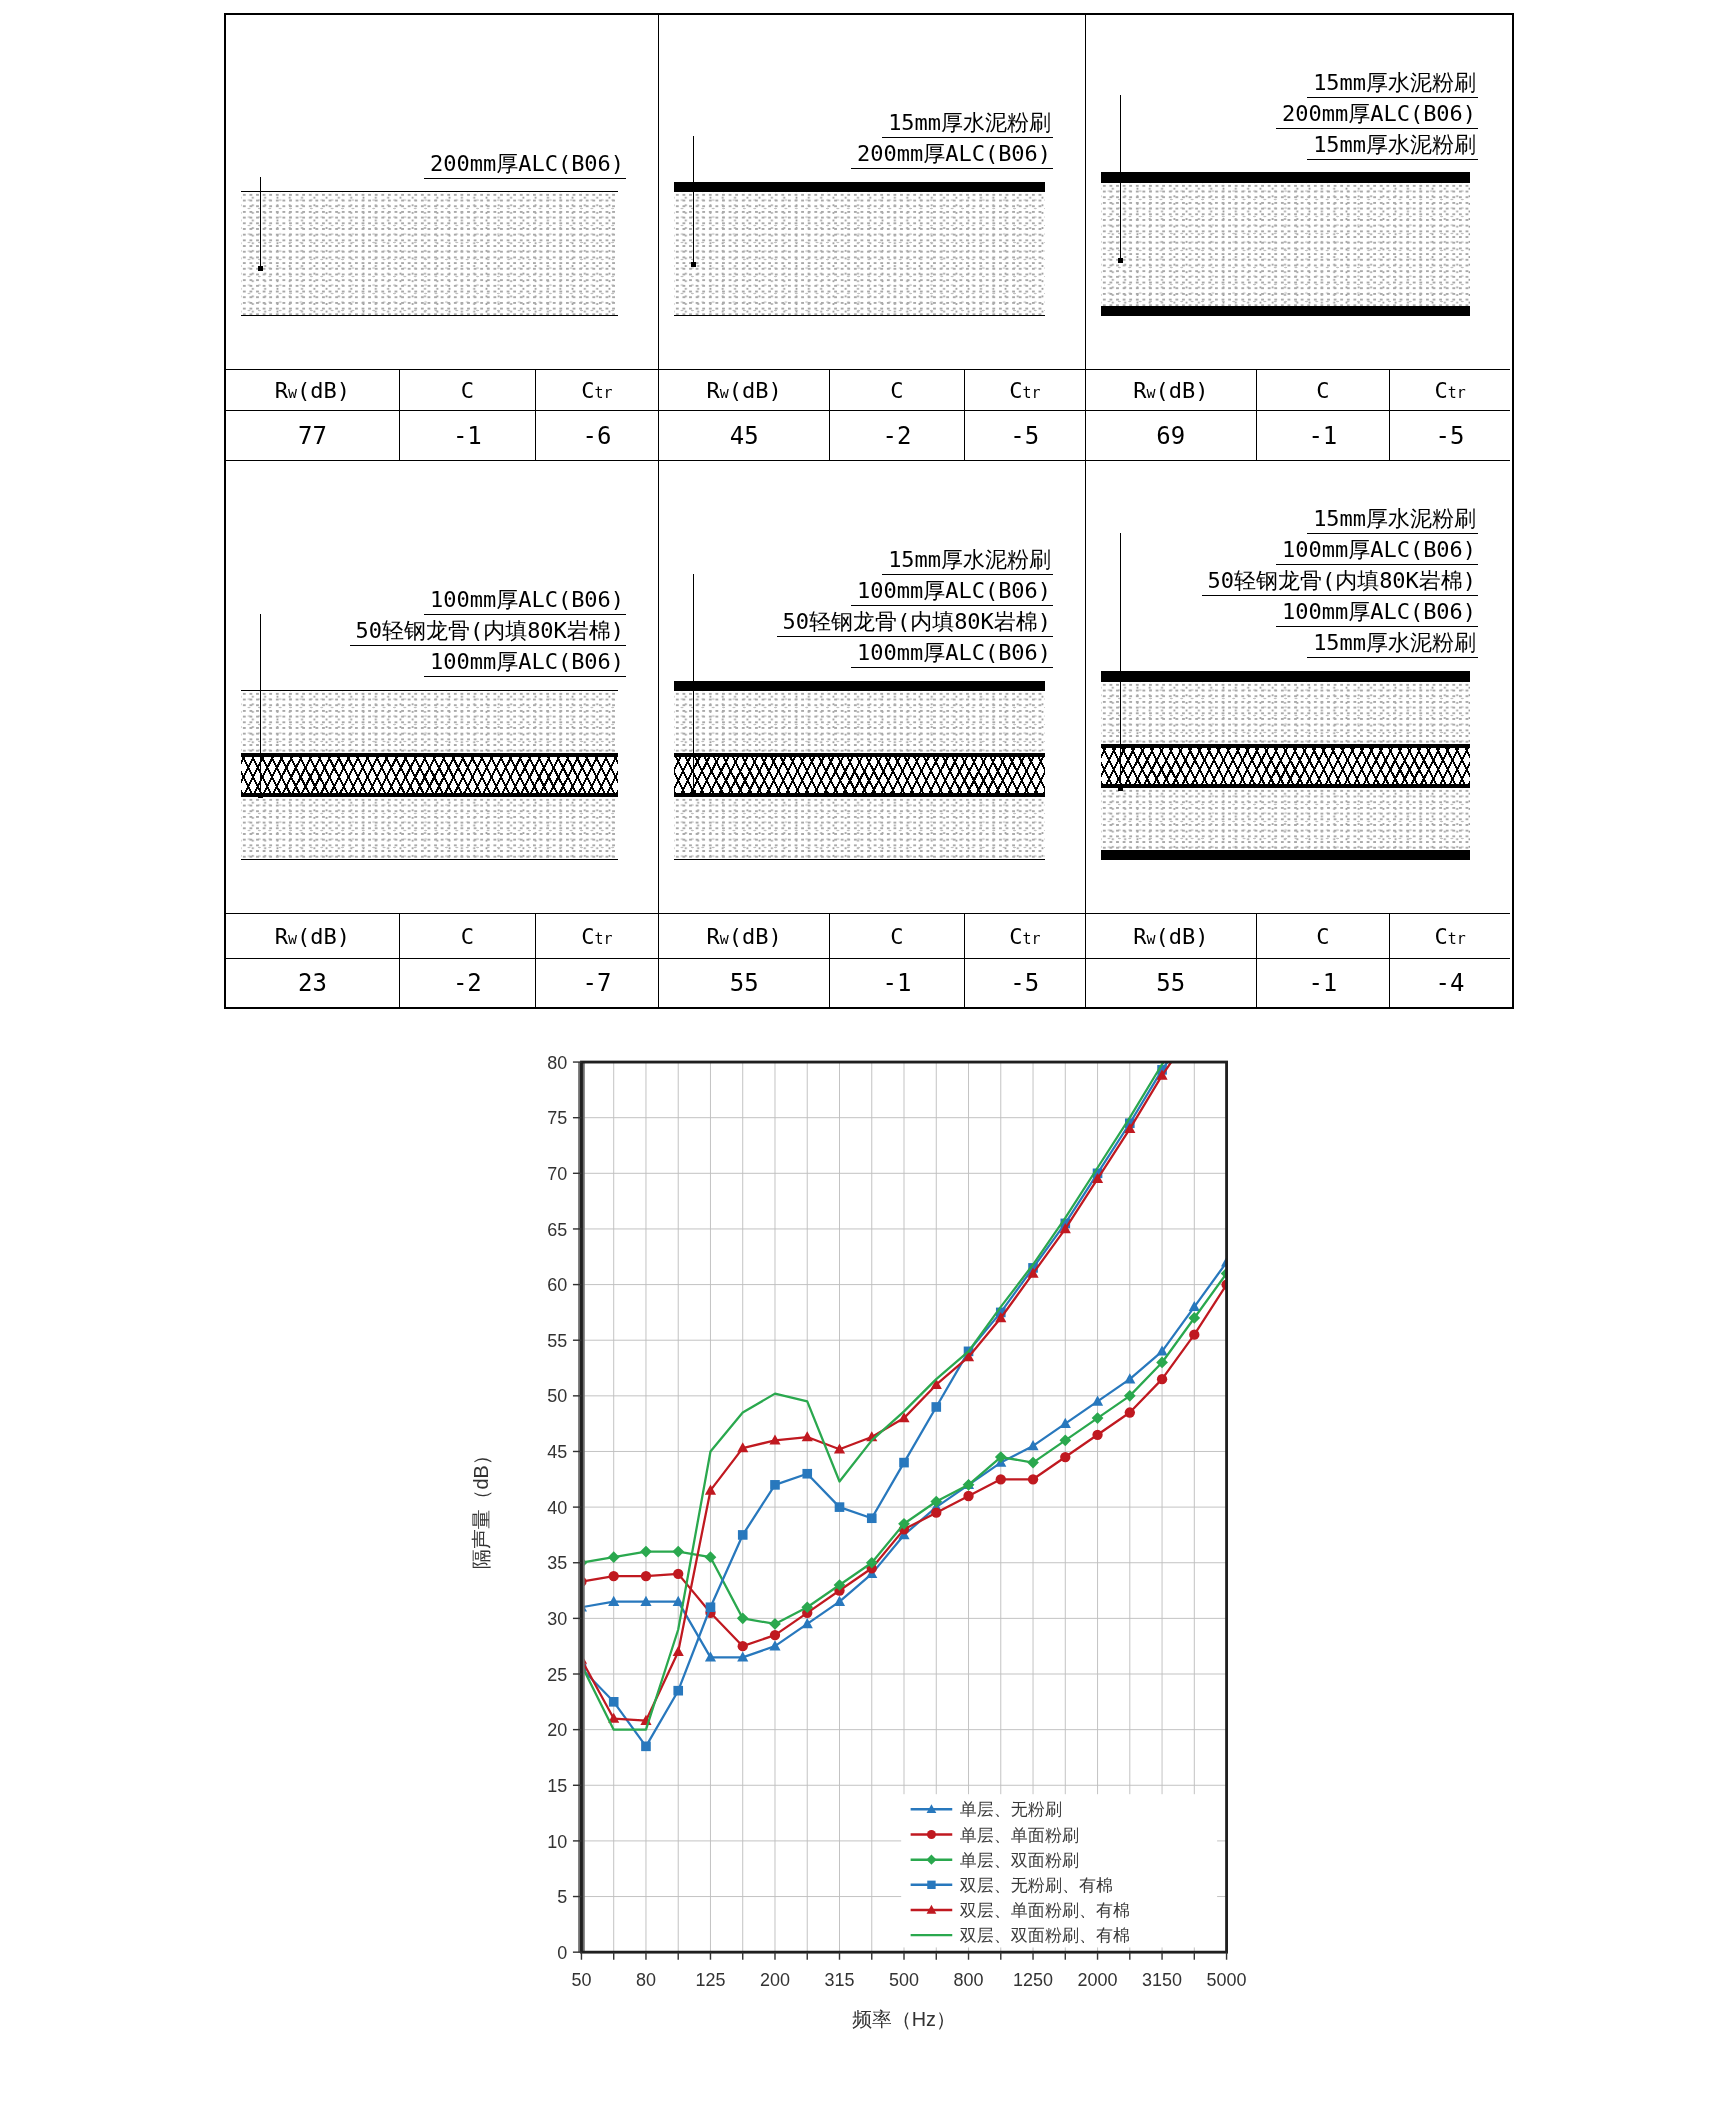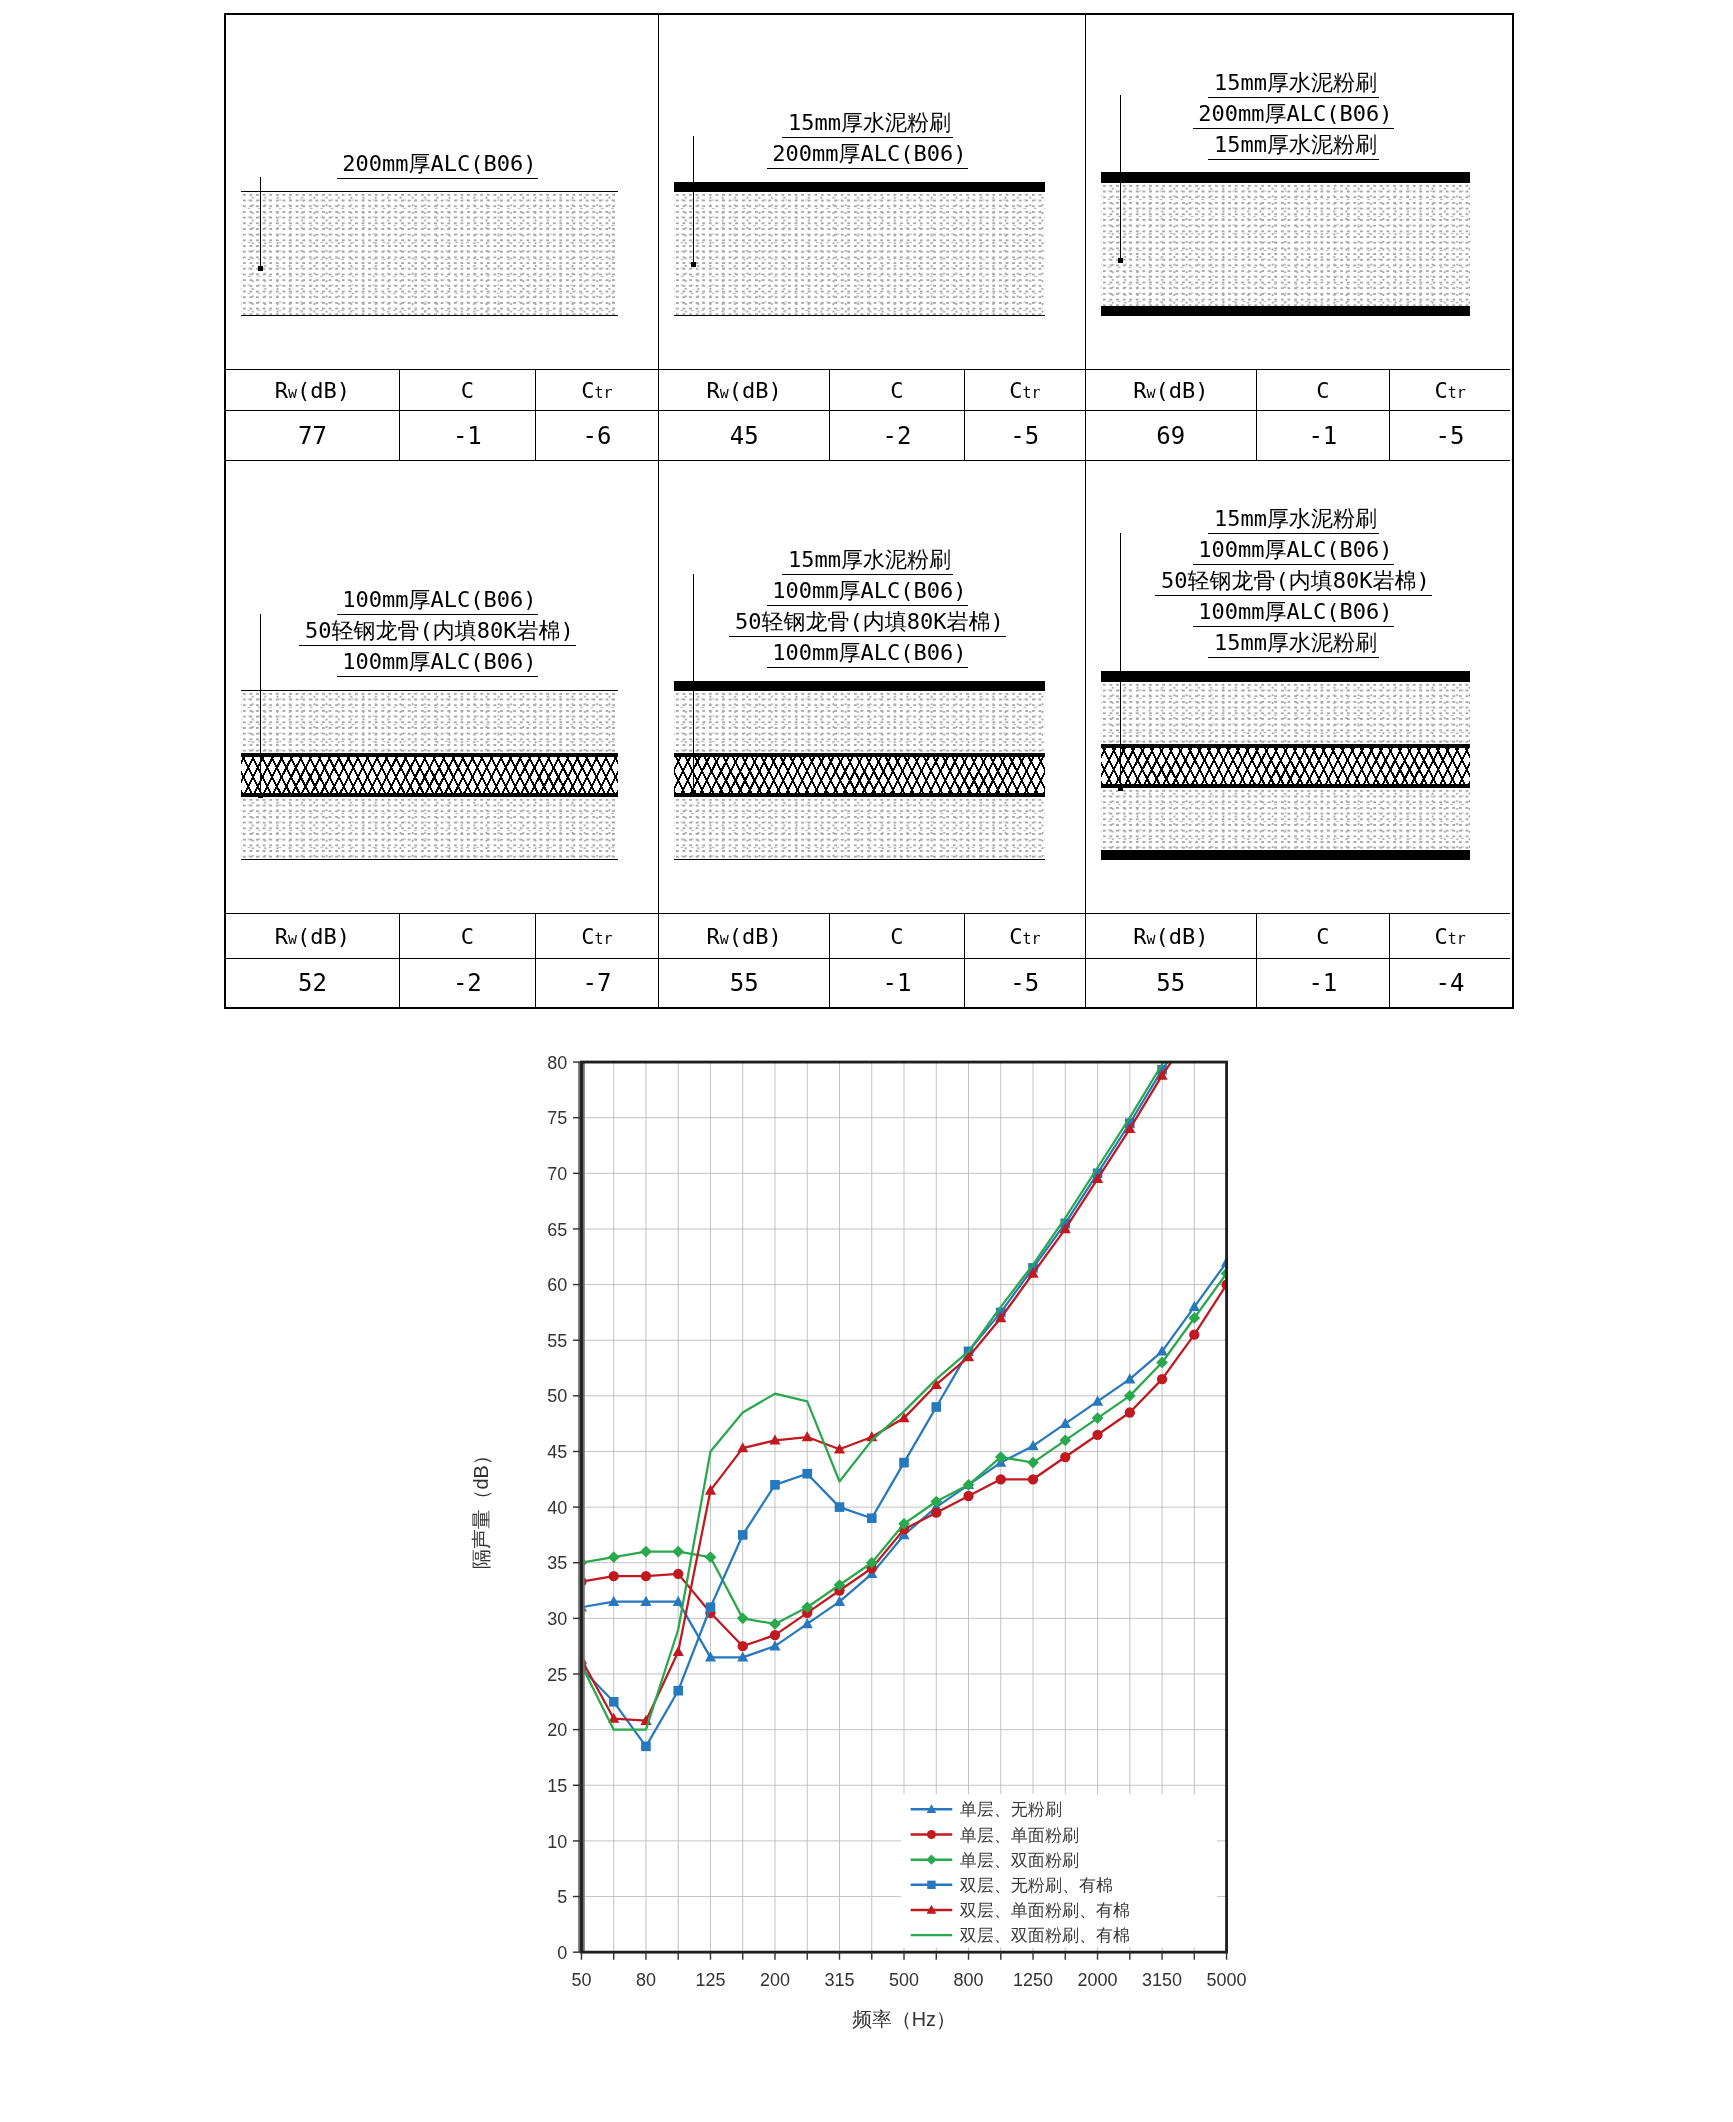--- a/index.html
+++ b/index.html
@@ -8,21 +8,21 @@
         font-family:"DejaVu Sans Mono","DejaVu Sans",sans-serif;color:#000;}
 
   
   #wall-table{position:absolute;left:224px;top:13.2px;width:1290px;
               display:grid;grid-template-columns:432px 427px 425px;
               grid-template-rows:354px 41px 50px 453px 45px 49px;
               border:2.8px solid #000;background:#fff;}
   .diagram-cell{position:relative;border-left:1.9px solid #000;overflow:hidden;}
   .diagram-cell.first{border-left:none;}
   .band2{border-top:1.9px solid #000;}
-  .labels{position:absolute;left:15px;right:24px;text-align:center;}
+  .labels{position:absolute;left:15px;right:32px;text-align:right;}
   .layer-label{display:block;height:31px;line-height:29px;font-size:22px;white-space:nowrap;}
   .layer-label span{display:inline-block;border-bottom:1.9px solid #000;padding:0 1.9px 0 5.7px;}
   .panel{position:absolute;left:15px;right:40px;bottom:53px;}
   .layer{width:100%;}
   .layer-plaster{height:9.5px;background:#000;}
   .layer-alc{background-color:#fff;border-top:1.9px solid #000;border-bottom:1.9px solid #000;
      background-image:
        radial-gradient(#a9a9a9 1.2px, transparent 1.4px),
        radial-gradient(#bdbdbd 1px, transparent 1.2px),
        radial-gradient(#9e9e9e 1.1px, transparent 1.3px);
@@ -262,21 +262,21 @@
           <span>C</span>
         </div>
         <div class="stat header">
           <span>C</span>
           <sub>tr</sub>
         </div>
       </div>
 
     <div class="stats-row first value-row">
         <div class="stat value">
-          <span>52</span>
+          <span>23</span>
         </div>
         <div class="stat value">
           <span>-2</span>
         </div>
         <div class="stat value">
           <span>-7</span>
         </div>
       </div>
     <div class="stats-row value-row">
         <div class="stat value">

